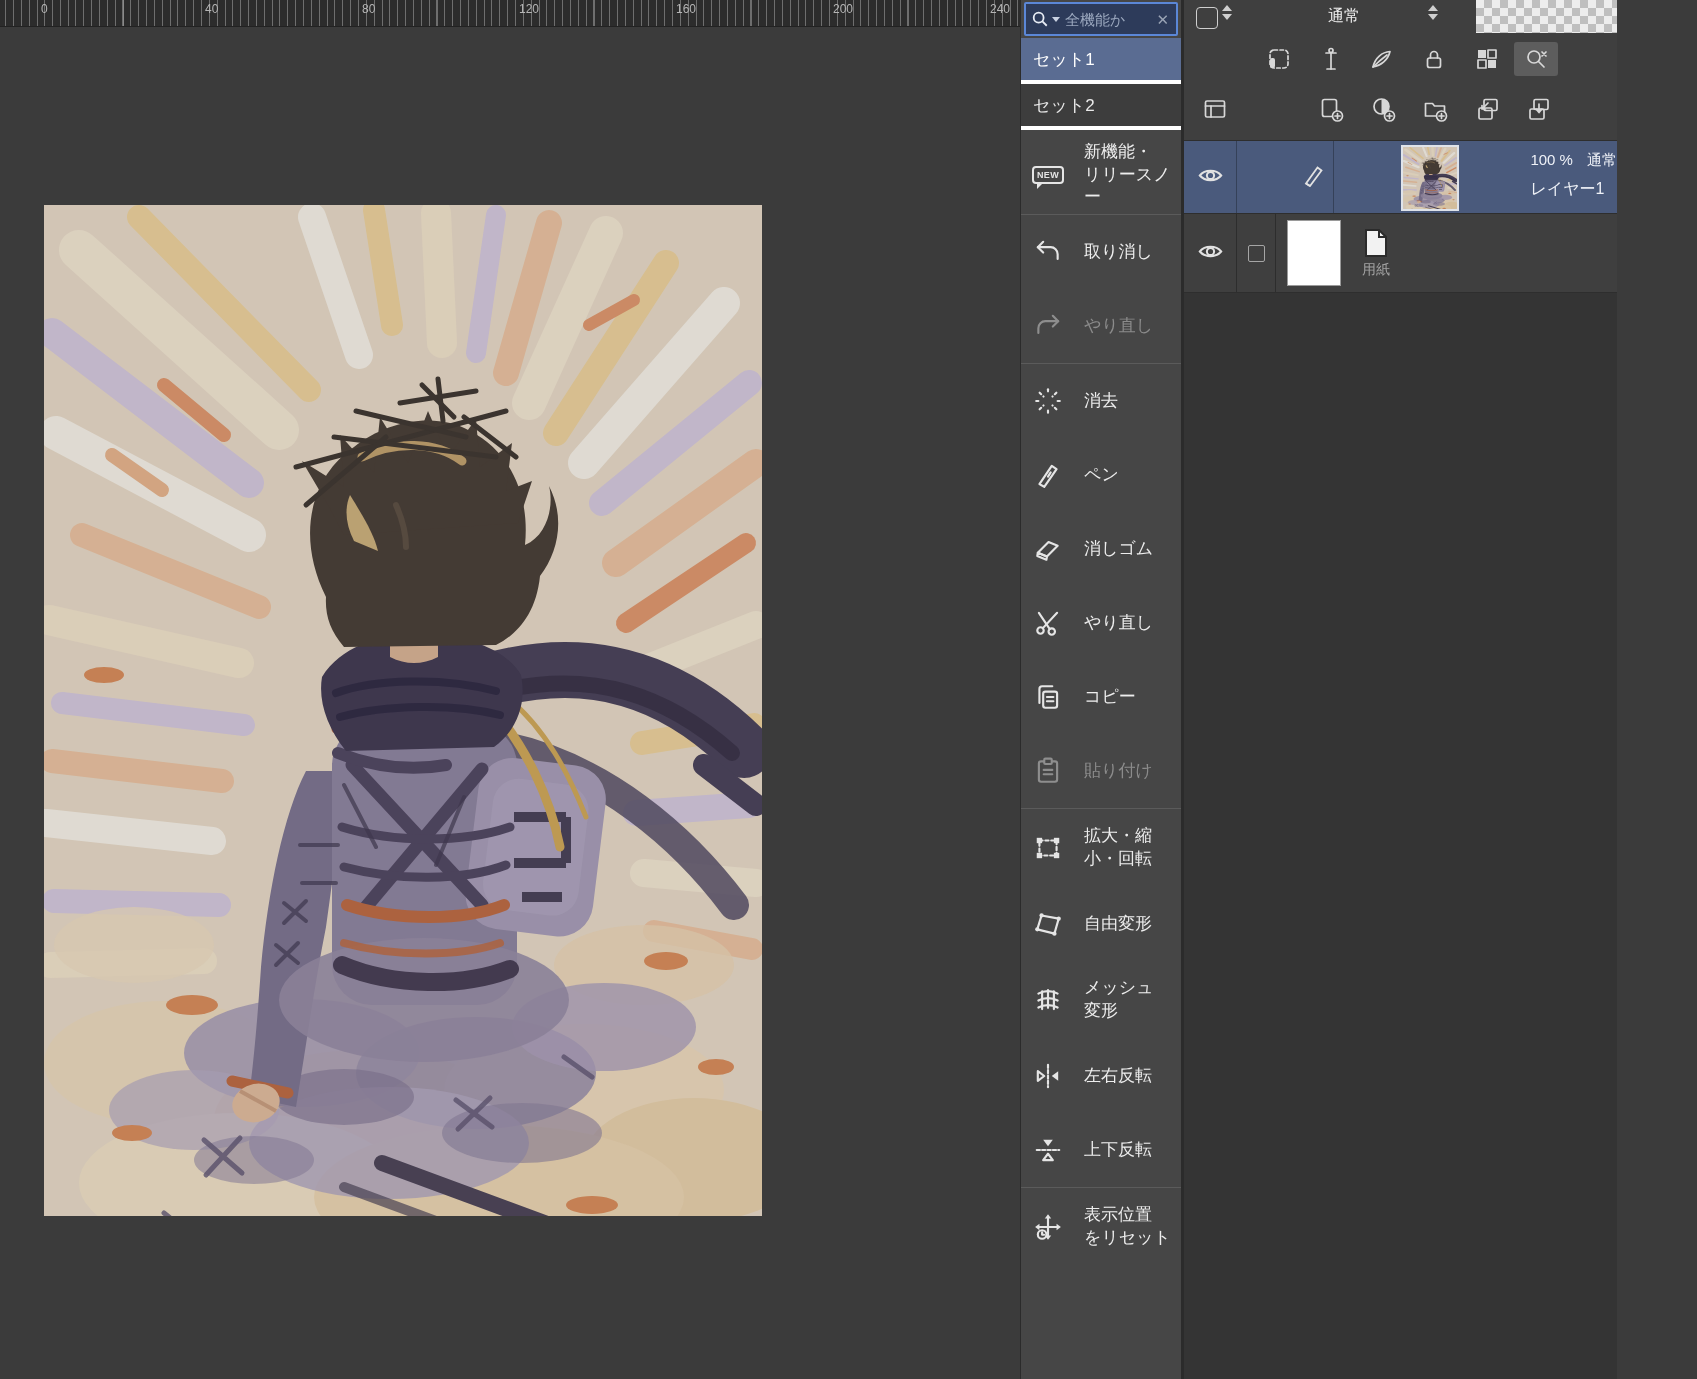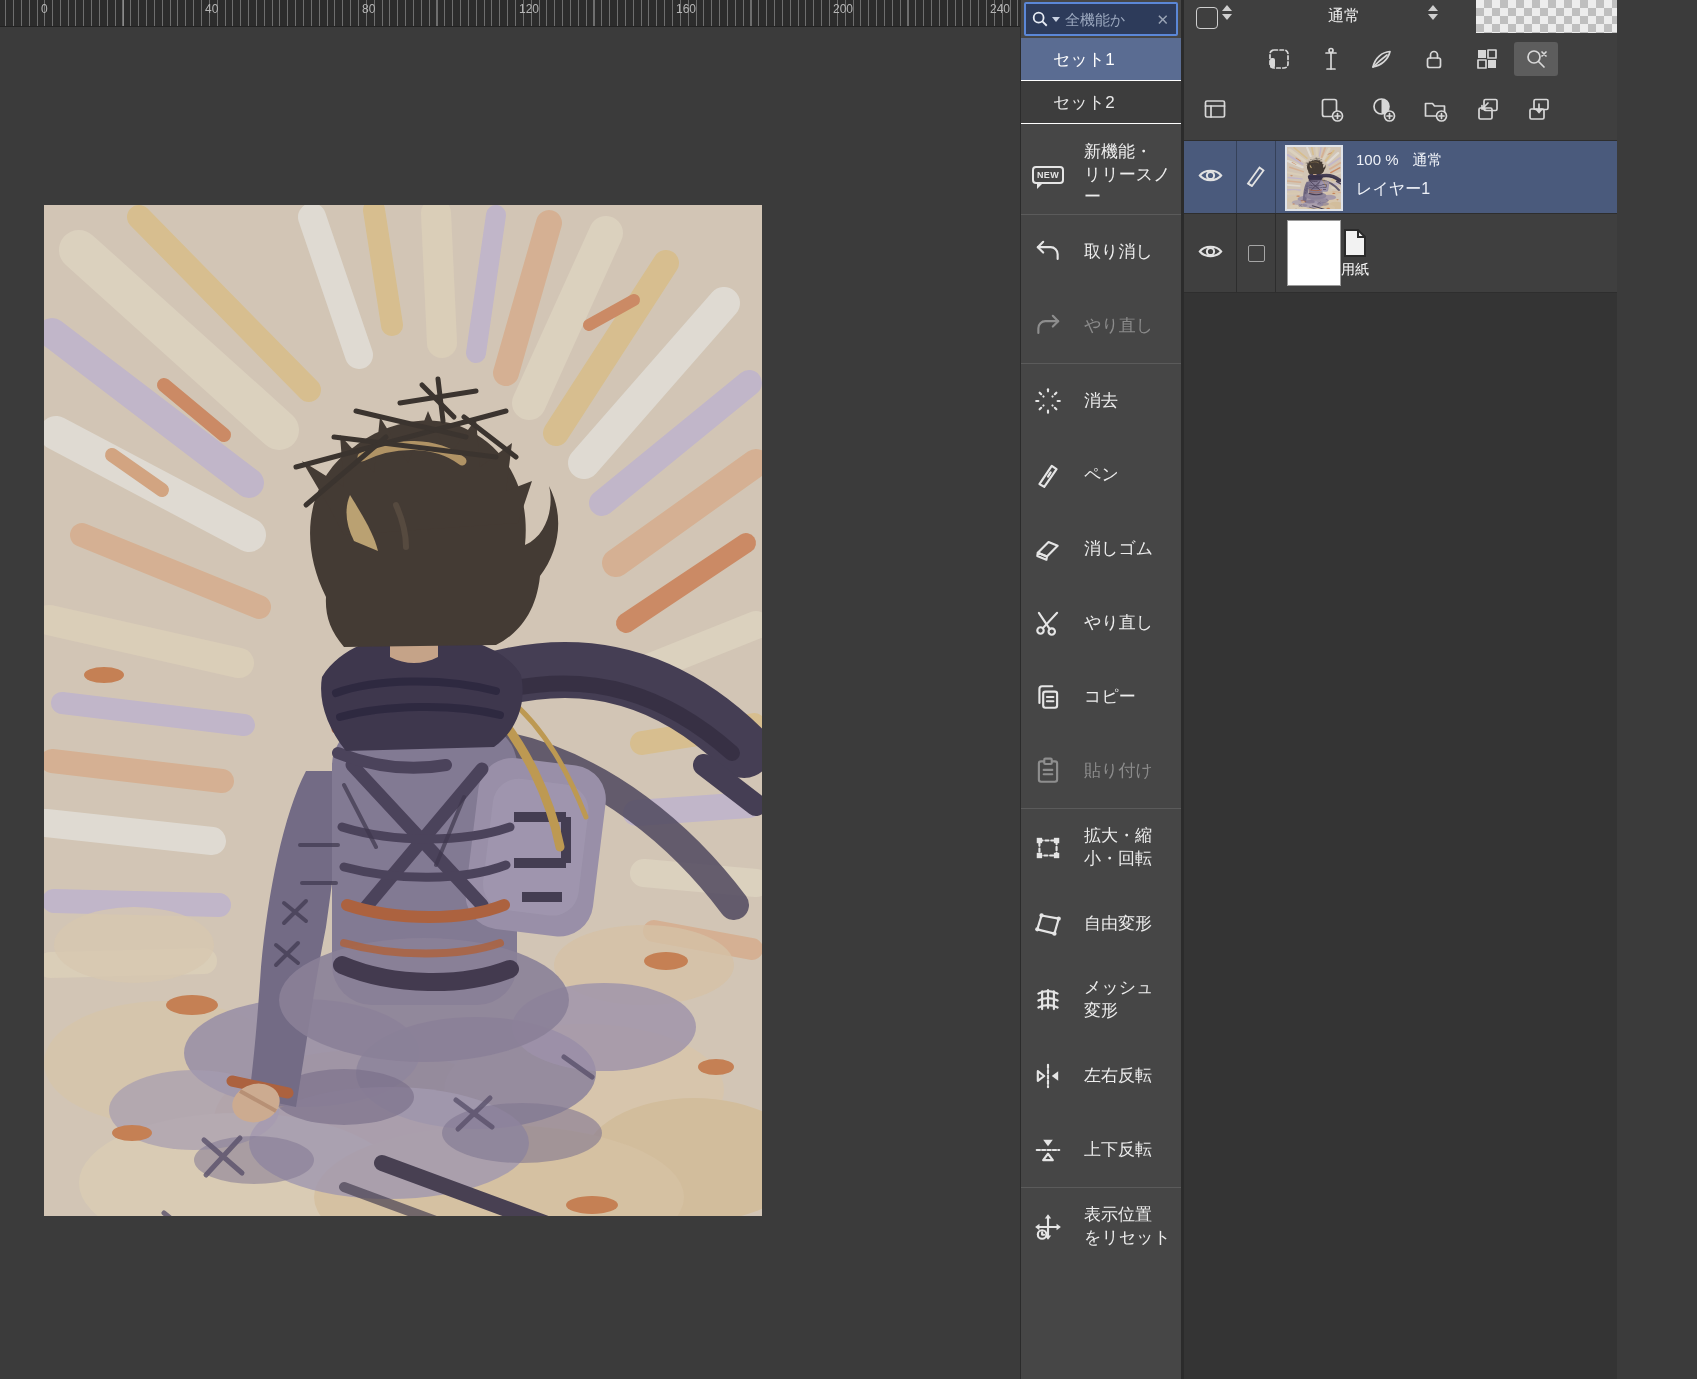--- a/index.html
+++ b/index.html
@@ -33,21 +33,21 @@
     margin:2px 3px;height:34px;background:#2d3b5a;border:2px solid #5b87d7;border-radius:2px;
     display:flex;align-items:center;gap:3px;padding:0 5px;box-sizing:border-box;
   }
   .qa-search-input{
     flex:1;min-width:10px;background:transparent;border:none;outline:none;
     color:#b6c2d8;font-size:15px;font-family:inherit;
   }
   .qa-search-input::placeholder{color:#9aa7bd;opacity:1;}
   .qa-chevron{width:0;height:0;border-left:4px solid transparent;border-right:4px solid transparent;border-top:5px solid #c9d2e2;}
   .qa-close{color:#9aa4b5;font-size:15px;line-height:1;padding:2px;}
-  .qa-set{height:42px;display:flex;align-items:center;padding-left:32px;font-size:17px;border-bottom:1px solid #ffffff;}
+  .qa-set{height:42px;display:flex;align-items:center;padding-left:12px;font-size:17px;border-bottom:4px solid #ffffff;}
   .qa-set.selected{background:#5a6c92;color:#ffffff;}
   .qa-set.normal{background:#3d3d3d;color:#e9e9e9;}
   .qa-list{position:absolute;left:0;top:136px;right:0;}
   .qa-item{
     height:74px;display:flex;align-items:center;gap:21px;padding-left:12px;
     font-size:17px;color:#ededed;
   }
   .qa-item.tall{height:78px;}
   .qa-label{white-space:pre-line;line-height:1.35;}
   .qa-item.disabled .qa-label{color:#8b8b8b;}
@@ -82,34 +82,34 @@
     position:absolute;left:292px;right:0;top:0;height:33px;
     background:repeating-conic-gradient(#bfbfbf 0% 25%, #ededed 0% 50%);
     background-size:16px 16px;
   }
   .lp-iconrow{position:absolute;left:0;right:0;}
   .lp-btn{position:absolute;width:34px;height:34px;display:flex;align-items:center;justify-content:center;}
   .lp-btn svg{width:26px;height:26px;stroke:#d8d8d8;fill:none;stroke-width:1.7;stroke-linecap:round;stroke-linejoin:round;}
   .lp-btn svg .f{fill:#d8d8d8;stroke:none;}
   .lp-btn.pressed{background:#5d5d5d;border-radius:3px;width:44px;}
   .layer-row{position:absolute;left:0;right:0;display:flex;align-items:stretch;}
-  .layer-row.selected{background:#4a5a7c;}
+  .layer-row.selected{background:#4a5a7c;justify-content:space-between;}
   .lr-col{display:flex;align-items:center;justify-content:center;}
   .lr-eye{width:52px;border-right:1px solid rgba(0,0,0,.28);}
   .lr-tool{width:38px;border-right:1px solid rgba(0,0,0,.28);}
   .eye-icon svg{width:27px;height:27px;stroke:#e2e2e2;fill:none;stroke-width:1.8;}
   .lr-thumb1{
     width:54px;height:62px;margin:4px 0 0 9px;border:2px solid #dfe3ea;box-sizing:content-box;overflow:hidden;background:#e9dac7;
   }
   .lr-thumb1 svg{display:block;width:54px;height:62px;}
   .lr-thumb2{width:52px;height:64px;margin:6px 0 0 11px;background:#ffffff;border:1px solid #9a9a9a;}
   .lr-texts{margin-left:13px;padding-top:10px;color:#eef1f7;}
   .lr-meta{font-size:15px;display:flex;gap:14px;}
   .lr-name{font-size:16px;margin-top:9px;}
-  .paper-block{display:flex;flex-direction:column;align-items:center;justify-content:center;gap:3px;color:#ffffff;font-size:14px;}
+  .paper-block{margin-left:21px;display:flex;flex-direction:column;align-items:center;justify-content:center;gap:3px;color:#a3a3a3;font-size:14px;}
   .paper-block svg{width:26px;height:30px;}
   .lp-rowsep{position:absolute;left:0;right:0;height:1px;background:#2e2e2e;}
   .lp-empty{position:absolute;left:0;right:0;bottom:0;background:#343434;}
   .checkbox{width:15px;height:15px;border:1.6px solid #a5a5a5;border-radius:2px;background:transparent;}
   .pencil-icon svg{width:24px;height:24px;stroke:#e2e2e2;fill:none;stroke-width:1.8;}
 </style>
 </head>
 <body>
 
 <div class="canvas-area">

